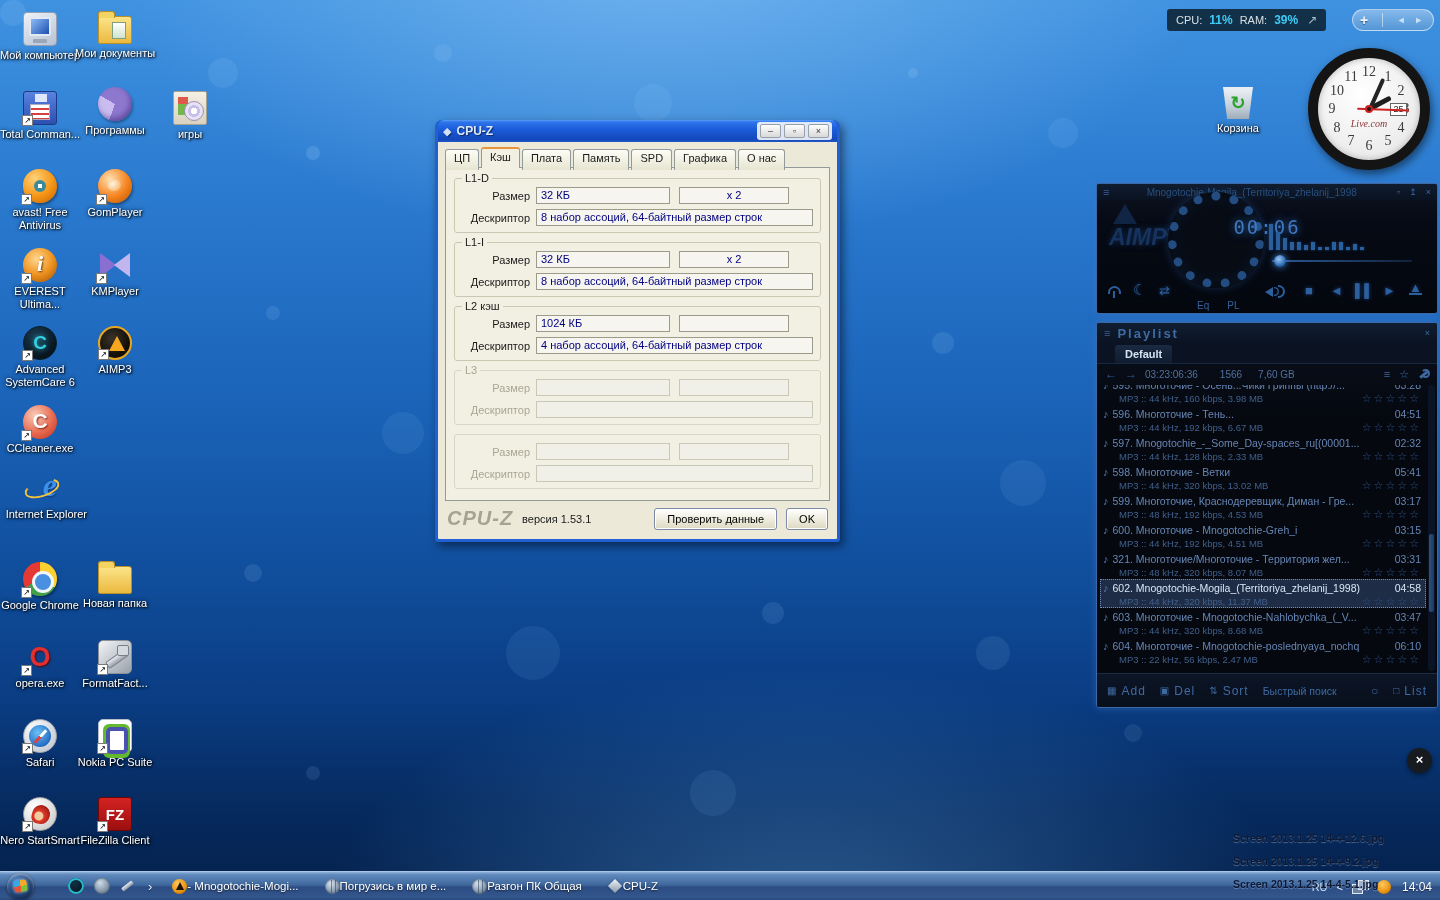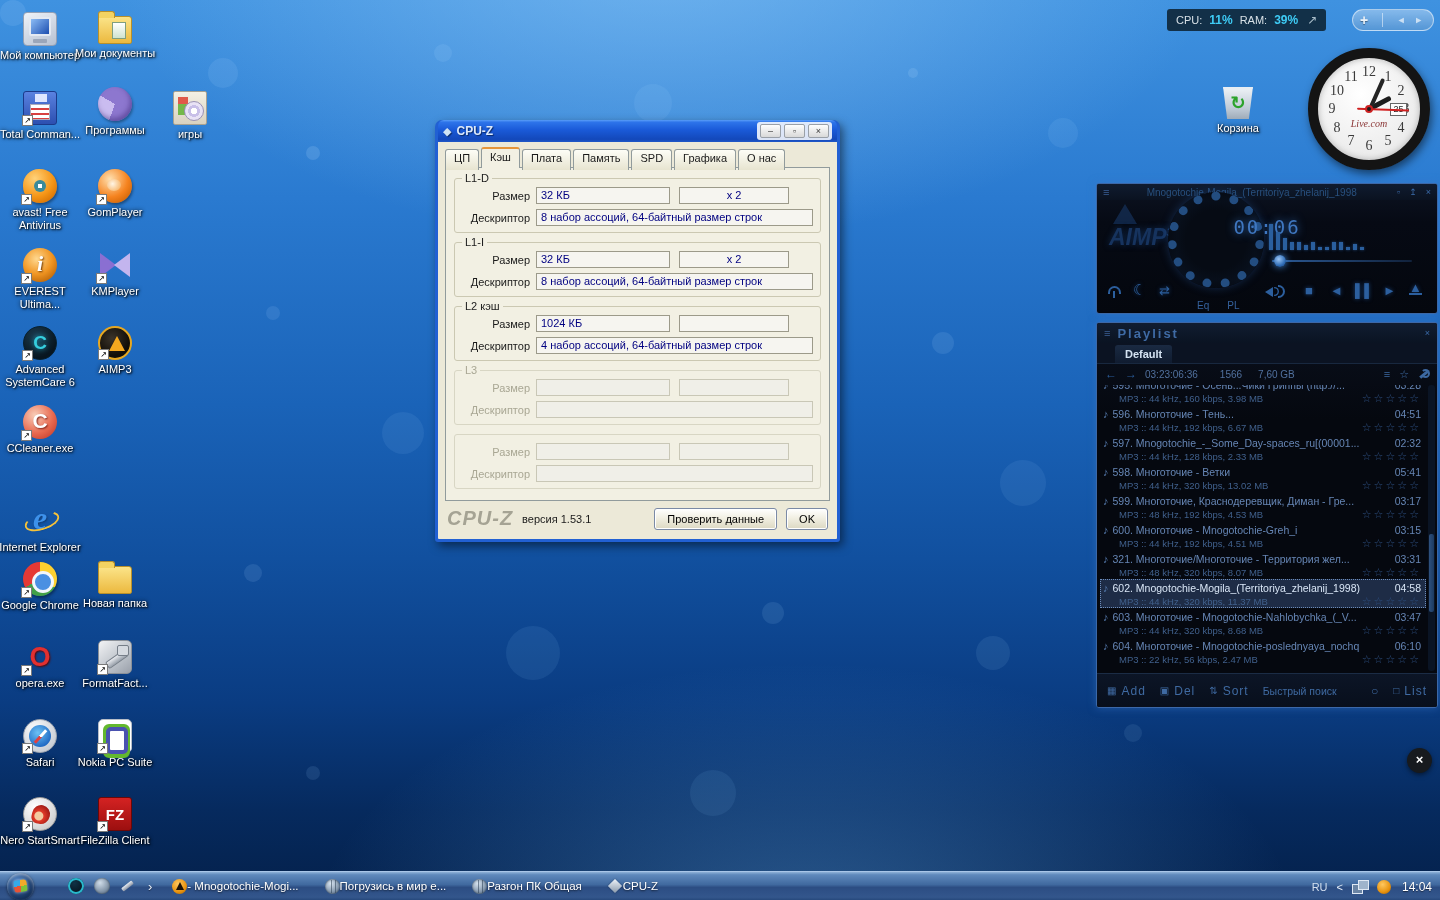--- a/index.html
+++ b/index.html
@@ -369,21 +369,21 @@
         <div class="dlabel">AIMP3</div>
       </div>
 
       <div class="dicon" style="left: 4px; top: 404.5px;">
         <div class="dico ccleaner is-shortcut">
           <span class="sc-arrow">↗</span>
         </div>
         <div class="dlabel">CCleaner.exe</div>
       </div>
 
-      <div class="dicon" style="left: 4px; top: 504px;">
+      <div class="dicon" style="left: 4px; top: 471px; text-align: right;">
         <div class="dico ie">
           
         </div>
         <div class="dlabel">Internet Explorer</div>
       </div>
 
       <div class="dicon" style="left: 4px; top: 561.5px;">
         <div class="dico chrome is-shortcut">
           <span class="sc-arrow">↗</span>
         </div>
@@ -799,20 +799,26 @@
       <span class="pl-spacer"></span>
       <span class="pl-fbtn">○</span>
       <span class="pl-fbtn">
         <span class="pl-ficon">□</span>
         <span>List</span>
       </span>
     </div>
   </div>
 
   <div class="snip-close">×</div>
+  <div class="snip-files">
+
+  <div class="snip-file">Screen 2013.1.25 14-4-12.6.jpg</div>
+      <div class="snip-file">Screen 2013.1.25 14-4-9.2.jpg</div>
+      <div class="snip-file">Screen 2013.1.25 14-4-5.1.jpg</div>
+    </div>
 
   <div class="taskbar">
     <div class="start-orb">
       <span class="orb-flag"></span>
     </div>
     <div class="ql">
       <span class="ql-ico ql-asc"></span>
       <span class="ql-ico ql-globe"></span>
       <span class="ql-ico ql-tool"></span>
       <span class="ql-expand">›</span>

